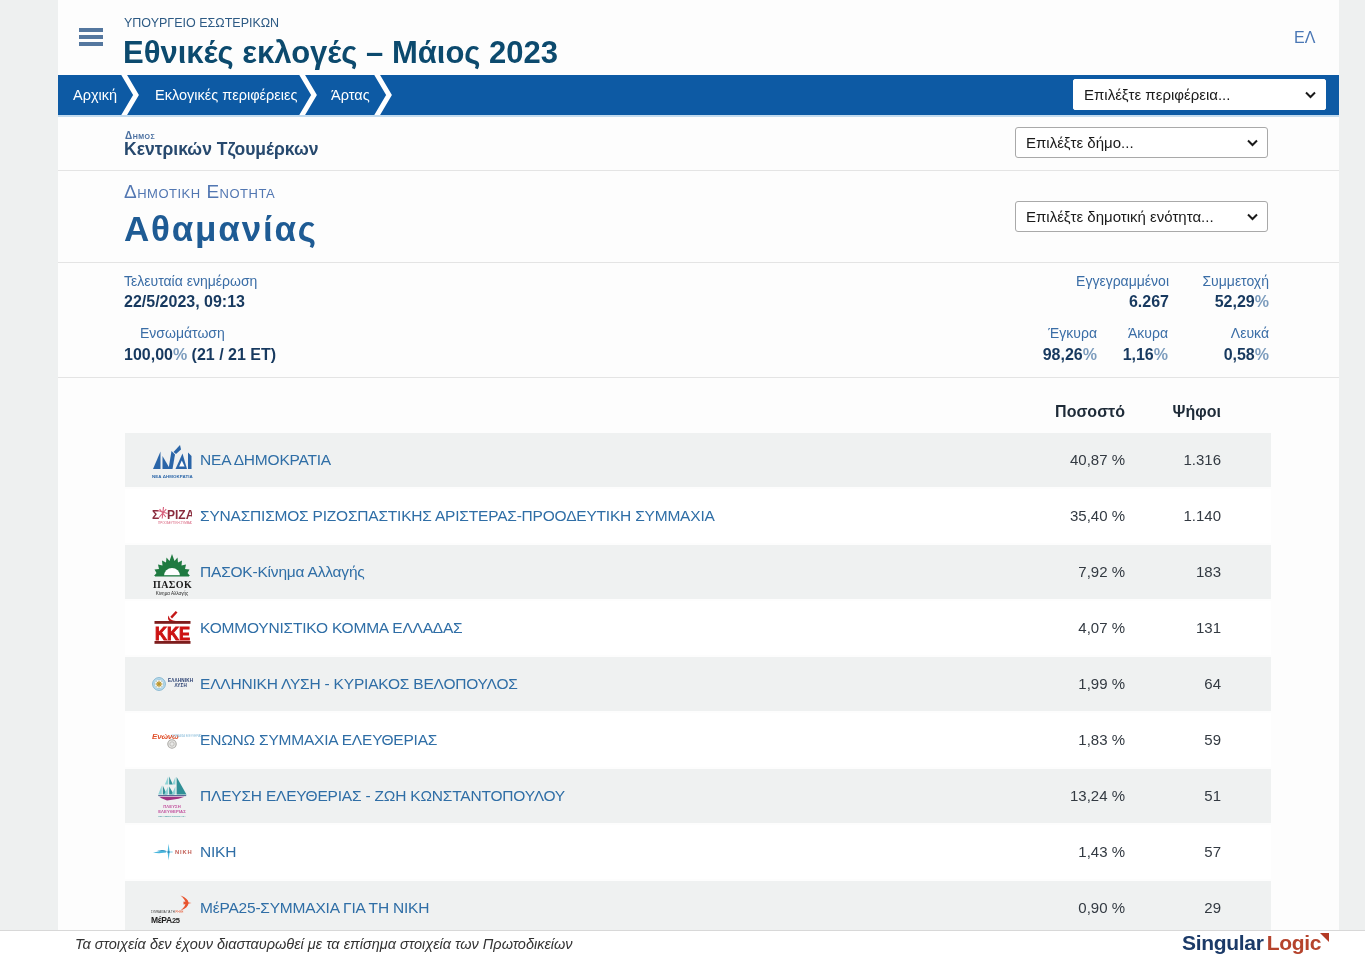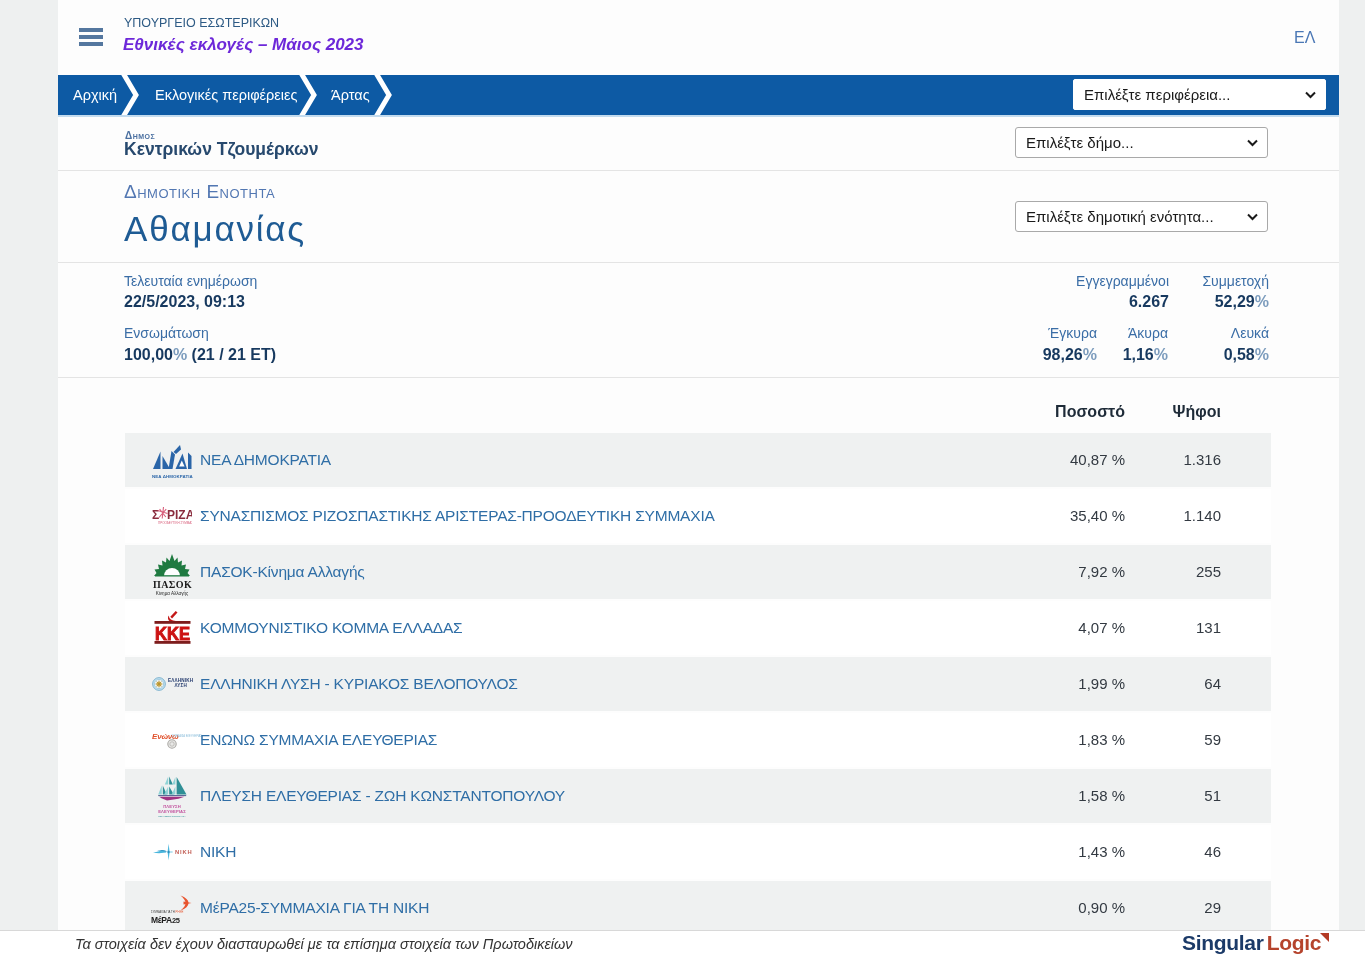--- a/index.html
+++ b/index.html
@@ -5,35 +5,35 @@
 <style>
 * { margin:0; padding:0; box-sizing:border-box; }
 html,body { width:1365px; height:964px; overflow:hidden; }
 body { font-family:"Liberation Sans",sans-serif; background:#eef0f0; position:relative; }
 #page { position:absolute; left:0; top:0; width:1365px; height:964px; }
 #container { position:absolute; left:58px; top:0; width:1281px; height:930px; background:#fdfdfd; }
 .hr { position:absolute; left:58px; width:1281px; height:1px; background:#e4e4e4; }
 #hamb { position:absolute; left:79px; top:28px; width:24px; height:18px; }
 #hamb div { height:4px; margin-bottom:3px; background:#54779f; }
 #minsmall { position:absolute; left:124px; top:16px; font-size:12.5px; color:#2d5a84; }
-#bigtitle { position:absolute; left:123px; top:35px; font-size:17px; font-weight:bold; color:#6d28d9;font-style:italic; }
+#bigtitle { position:absolute; left:123px; top:35px; font-size:31px; font-weight:bold; color:#0c4a6e; }
 #el { position:absolute; left:1294px; top:29px; font-size:16px; color:#4a77b5; }
 #bluebar { position:absolute; left:58px; top:75px; width:1281px; height:40px; background:#0d5aa4; }
 #bluebar-edge { position:absolute; left:58px; top:115px; width:1281px; height:2px; background:#c3dbee; }
 .bc { position:absolute; top:0; height:40px; line-height:40px; color:#fff; font-size:14.5px; }
 .chev { position:absolute; top:0; }
 .selbox { background:#fff; border:1px solid #a9a9a9; border-radius:3px; position:relative; height:31px; line-height:29px; font-size:15px; color:#1a1a1a; padding-left:10px; }
 .selbox svg { position:absolute; right:9px; top:11px; }
 #bigsel { position:absolute; left:1015px; top:4px; width:253px; }
 #bigsel .selbox { border:1px solid #fff; border-radius:2px; }
 #dimos-label { position:absolute; left:125px; top:130px; font-variant:small-caps; font-weight:bold; font-size:10px; color:#4a6fa0; letter-spacing:.5px; }
 #dimos-name { position:absolute; left:124px; top:139px; font-size:17.5px; font-weight:bold; color:#27496e; }
 #sel-dimos { position:absolute; left:1015px; top:127px; width:253px; }
 #de-label { position:absolute; left:124px; top:181px; font-variant:small-caps; font-size:19px; color:#5277b2; letter-spacing:.5px; }
-#de-name { position:absolute; left:124px; top:209px; font-size:35px; color:#1e5b94; letter-spacing:1.8px; }
+#de-name { position:absolute; left:124px; top:209px; font-size:35px; color:#1e5b94; letter-spacing:1.8px;font-weight:bold; }
 #sel-de { position:absolute; left:1015px; top:201px; width:253px; }
 .slab { position:absolute; font-size:14px; color:#3a6da6; white-space:nowrap; }
 .sval { position:absolute; font-size:16px; font-weight:bold; color:#17395f; white-space:nowrap; }
 .sval .pc { color:#7c9cbd; }
 .r { text-align:right;margin-left:28px; }
 #thead-pct { position:absolute; right:240px; top:403px; font-size:16px; font-weight:bold; color:#1e2b38; }
 #thead-votes { position:absolute; right:144px; top:403px; font-size:16px; font-weight:bold; color:#1e2b38; }
 .trow { position:absolute; left:125px; width:1146px; height:54px; }
 .lgbox { position:absolute; left:25px; top:0; width:44px; height:54px; display:flex; align-items:center; justify-content:center; }
 .lg { text-align:center; }
@@ -92,21 +92,21 @@
 <div id="de-name">Αθαμανίας</div>
 <div id="sel-de">
       <div class="selbox">Επιλέξτε δημοτική ενότητα...<svg width="11" height="8" viewBox="0 0 11 8">
           <polyline points="1,1.5 5.5,6 10,1.5" fill="none" stroke="#1a1a1a" stroke-width="2"></polyline>
         </svg></div>
     </div>
 <div class="hr" style="top:262px"></div>
 
 <div class="slab" style="left:124px;top:273px">Τελευταία ενημέρωση</div>
 <div class="sval" style="left:124px;top:293px">22/5/2023, 09:13</div>
-<div class="slab" style="left:124px;top:325px">Ενσωμάτωση</div>
+<div class="slab" style="left:140px;top:325px">Ενσωμάτωση</div>
 <div class="sval" style="left:124px;top:346px">100,00<span class="pc">%</span> (21 / 21 ΕΤ)</div>
 
 <div class="slab r" style="right:196px;top:273px">Εγγεγραμμένοι</div>
 <div class="sval r" style="right:196px;top:293px">6.267</div>
 <div class="slab r" style="right:96px;top:273px">Συμμετοχή</div>
 <div class="sval r" style="right:96px;top:293px">52,29<span class="pc">%</span></div>
 <div class="slab r" style="right:268px;top:325px">Έγκυρα</div>
 <div class="sval r" style="right:268px;top:346px">98,26<span class="pc">%</span></div>
 <div class="slab r" style="right:197px;top:325px">Άκυρα</div>
 <div class="sval r" style="right:197px;top:346px">1,16<span class="pc">%</span></div>
@@ -164,21 +164,21 @@
 </g>
 <path d="M10,23 A8 8 0 0 1 26,23 Z" fill="#fdfefe"></path>
 <rect x="1" y="22.2" width="34" height="1.3" fill="#1f7a41"></rect>
 </svg>
 <div style="font-family:'Liberation Serif',serif;font-size:10px;font-weight:bold;color:#1a1a1a;line-height:8px;letter-spacing:.4px">ΠΑΣΟΚ</div>
 <div style="font-size:4.6px;color:#222;margin-top:1.5px;white-space:nowrap">Κίνημα Αλλαγής</div>
 </div>
       </div>
 <div class="pname">ΠΑΣΟΚ-Κίνημα Αλλαγής</div>
 <div class="pval" style="right:146px">7,92 %</div>
-<div class="pval" style="right:50px">255</div>
+<div class="pval" style="right:50px">183</div>
 </div>
 <div class="trow" style="top:601px;background:#ffffff">
 <div class="lgbox">
         <div class="lg" style="width:37px;height:34px">
 <svg width="37" height="34" viewBox="0 0 37 34">
 <path d="M21.5,9.5 A4.2,4.2 0 1 1 14.8,4.4 A5.4,5.4 0 0 0 21.5,9.5 Z" fill="#c41818"></path>
 <path d="M22.6,0.8 L17.2,6.6" stroke="#c41818" stroke-width="2.4"></path>
 <rect x="0.5" y="10" width="36" height="2.8" fill="#7d1d1d"></rect>
 <rect x="0.5" y="30" width="36" height="2.8" fill="#7d1d1d"></rect>
 <text x="18.5" y="29.2" text-anchor="middle" font-family="Liberation Sans,sans-serif" font-size="18.5" font-weight="bold" fill="#cc1414" stroke="#cc1414" stroke-width="1" textLength="35" lengthAdjust="spacingAndGlyphs">ΚΚΕ</text>
@@ -236,42 +236,42 @@
 <polygon points="18.6,1 28.5,18.5 18.6,18.5" fill="#2f8f96"></polygon>
 <rect x="0.2" y="19.1" width="28" height="1" fill="#4b5b8e"></rect>
 <polygon points="1.2,20.7 26.5,20.7 20.5,22.8 9,24.4 3.5,22.3" fill="#a03382"></polygon>
 </g>
 </svg>
 <div style="font-size:4.2px;font-weight:bold;color:#c3539f;line-height:4.6px;letter-spacing:.1px">ΠΛΕΥΣΗ<br>ΕΛΕΥΘΕΡΙΑΣ</div>
 <div style="font-size:2.2px;color:#2f8f96;margin-top:1px;white-space:nowrap">ΖΩΗ ΚΩΝΣΤΑΝΤΟΠΟΥΛΟΥ</div>
 </div>
       </div>
 <div class="pname">ΠΛΕΥΣΗ ΕΛΕΥΘΕΡΙΑΣ - ΖΩΗ ΚΩΝΣΤΑΝΤΟΠΟΥΛΟΥ</div>
-<div class="pval" style="right:146px">1,58 %</div>
+<div class="pval" style="right:146px">13,24 %</div>
 <div class="pval" style="right:50px">51</div>
 </div>
 <div class="trow" style="top:825px;background:#ffffff">
 <div class="lgbox">
         <div class="lg" style="width:40px;height:20px;position:relative">
 <svg width="40" height="20" viewBox="0 0 40 20">
 <g fill="#49b6dd">
 <polygon points="16.6,1.5 17.5,9.2 15.7,9.2"></polygon>
 <polygon points="16.6,18.5 17.5,10.8 15.7,10.8"></polygon>
 <polygon points="1,10.7 10,8.6 14.2,9.5 14.2,10.5 7,11.2"></polygon>
 <path d="M5,8.9 Q10,7.2 14.5,9 L14.5,9.7 Q9,8.2 5,8.9" fill="#2a90c0"></path>
 <polygon points="18.2,9.4 20.8,9.7 20.8,10.3 18.2,10.6"></polygon>
 </g>
 <circle cx="16.6" cy="10" r="1.3" fill="#2a90c0"></circle>
 <text x="23" y="12.3" font-family="Liberation Sans,sans-serif" font-size="5.8" font-weight="bold" fill="#c25e55" letter-spacing="0.8">ΝΙΚΗ</text>
 </svg>
 </div>
       </div>
 <div class="pname">ΝΙΚΗ</div>
 <div class="pval" style="right:146px">1,43 %</div>
-<div class="pval" style="right:50px">46</div>
+<div class="pval" style="right:50px">57</div>
 </div>
 <div class="trow" style="top:881px;background:#eff1f1">
 <div class="lgbox">
         <div class="lg" style="width:42px;height:22px;position:relative">
 <div style="position:absolute;left:0;top:18px;font-size:8.5px;font-weight:bold;color:#1c1c1c;letter-spacing:-.3px">ΜέΡΑ<span style="font-size:7.5px">25</span></div>
 <svg width="13" height="16" viewBox="0 0 13 16" style="position:absolute;left:29px;top:-2px">
 <path d="M0.5,0.5 Q8.5,3.5 8.5,8 Q8.5,12.5 0.5,15.5 Q5.5,11.5 5.5,8 Q5.5,4.5 0.5,0.5" fill="#e8542e"></path>
 <polygon points="3.5,6.5 11.5,8 3.5,9.5" fill="#e8542e"></polygon>
 </svg>
 <div style="position:absolute;left:0;top:12.5px;font-size:2.8px;color:#3a3a3a;white-space:nowrap">ΣΥΜΜΑΧΙΑ ΓΙΑ ΤΗ <span style="color:#e8542e">ΡΗΞΗ</span></div>

